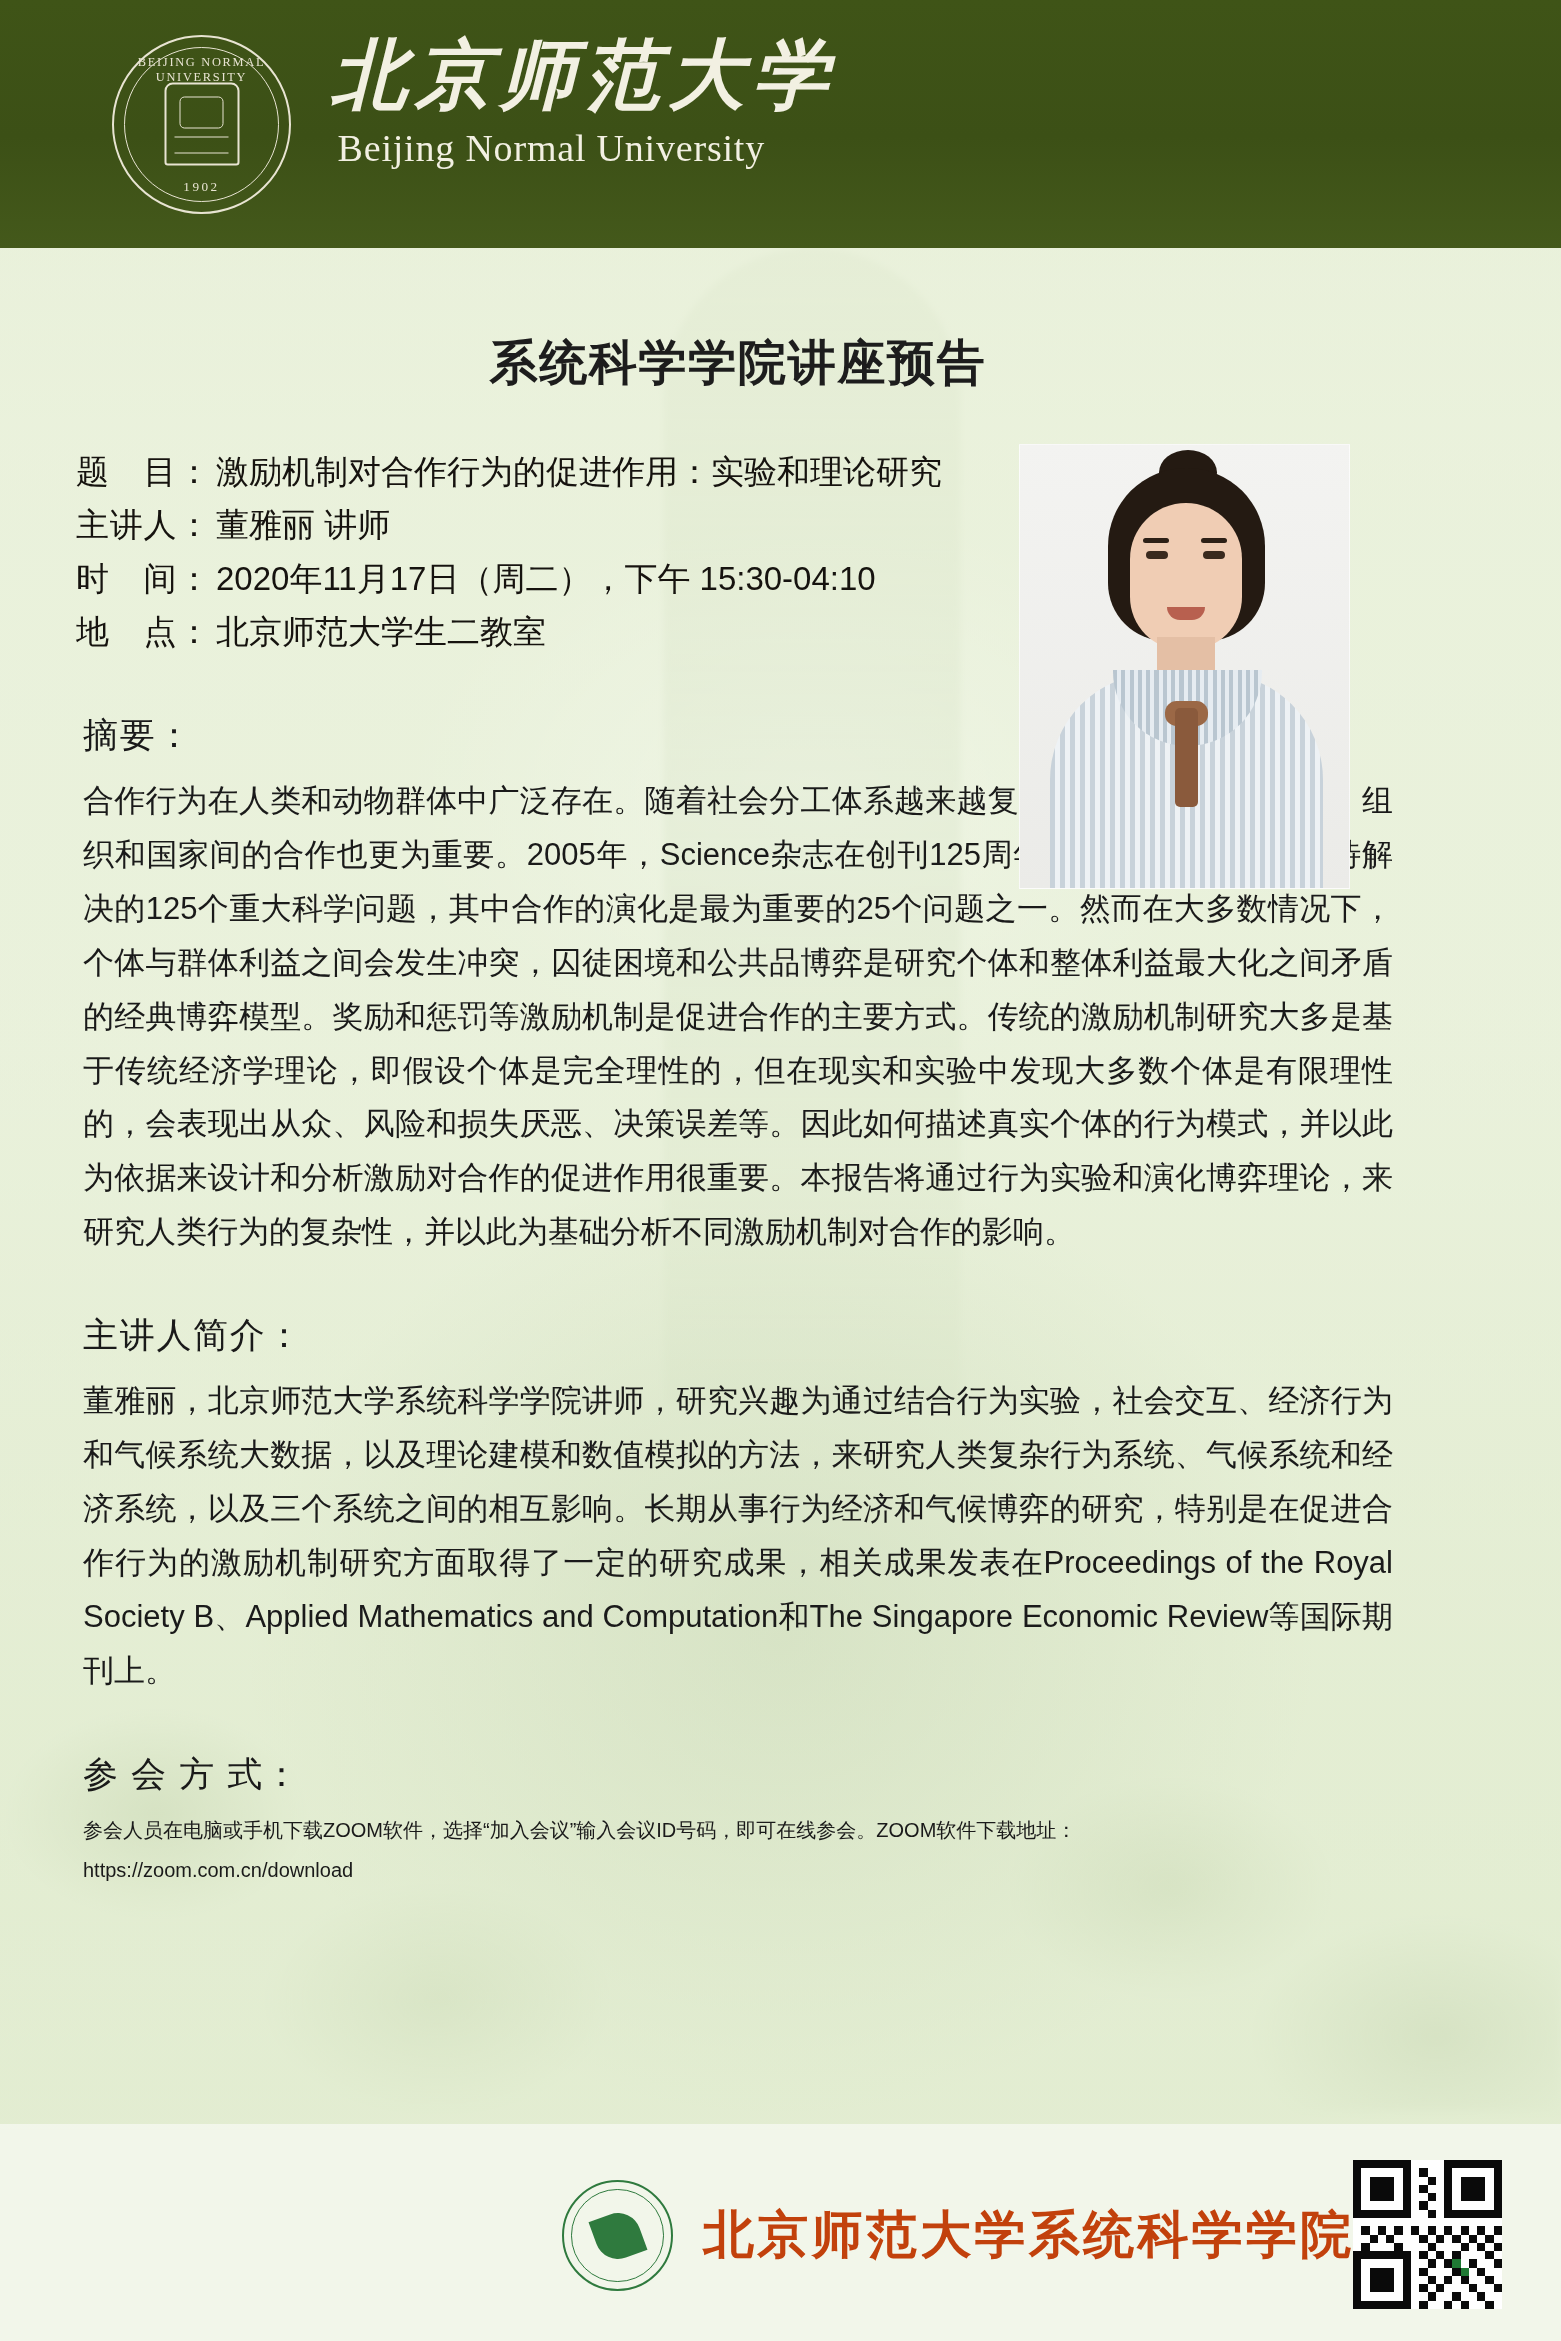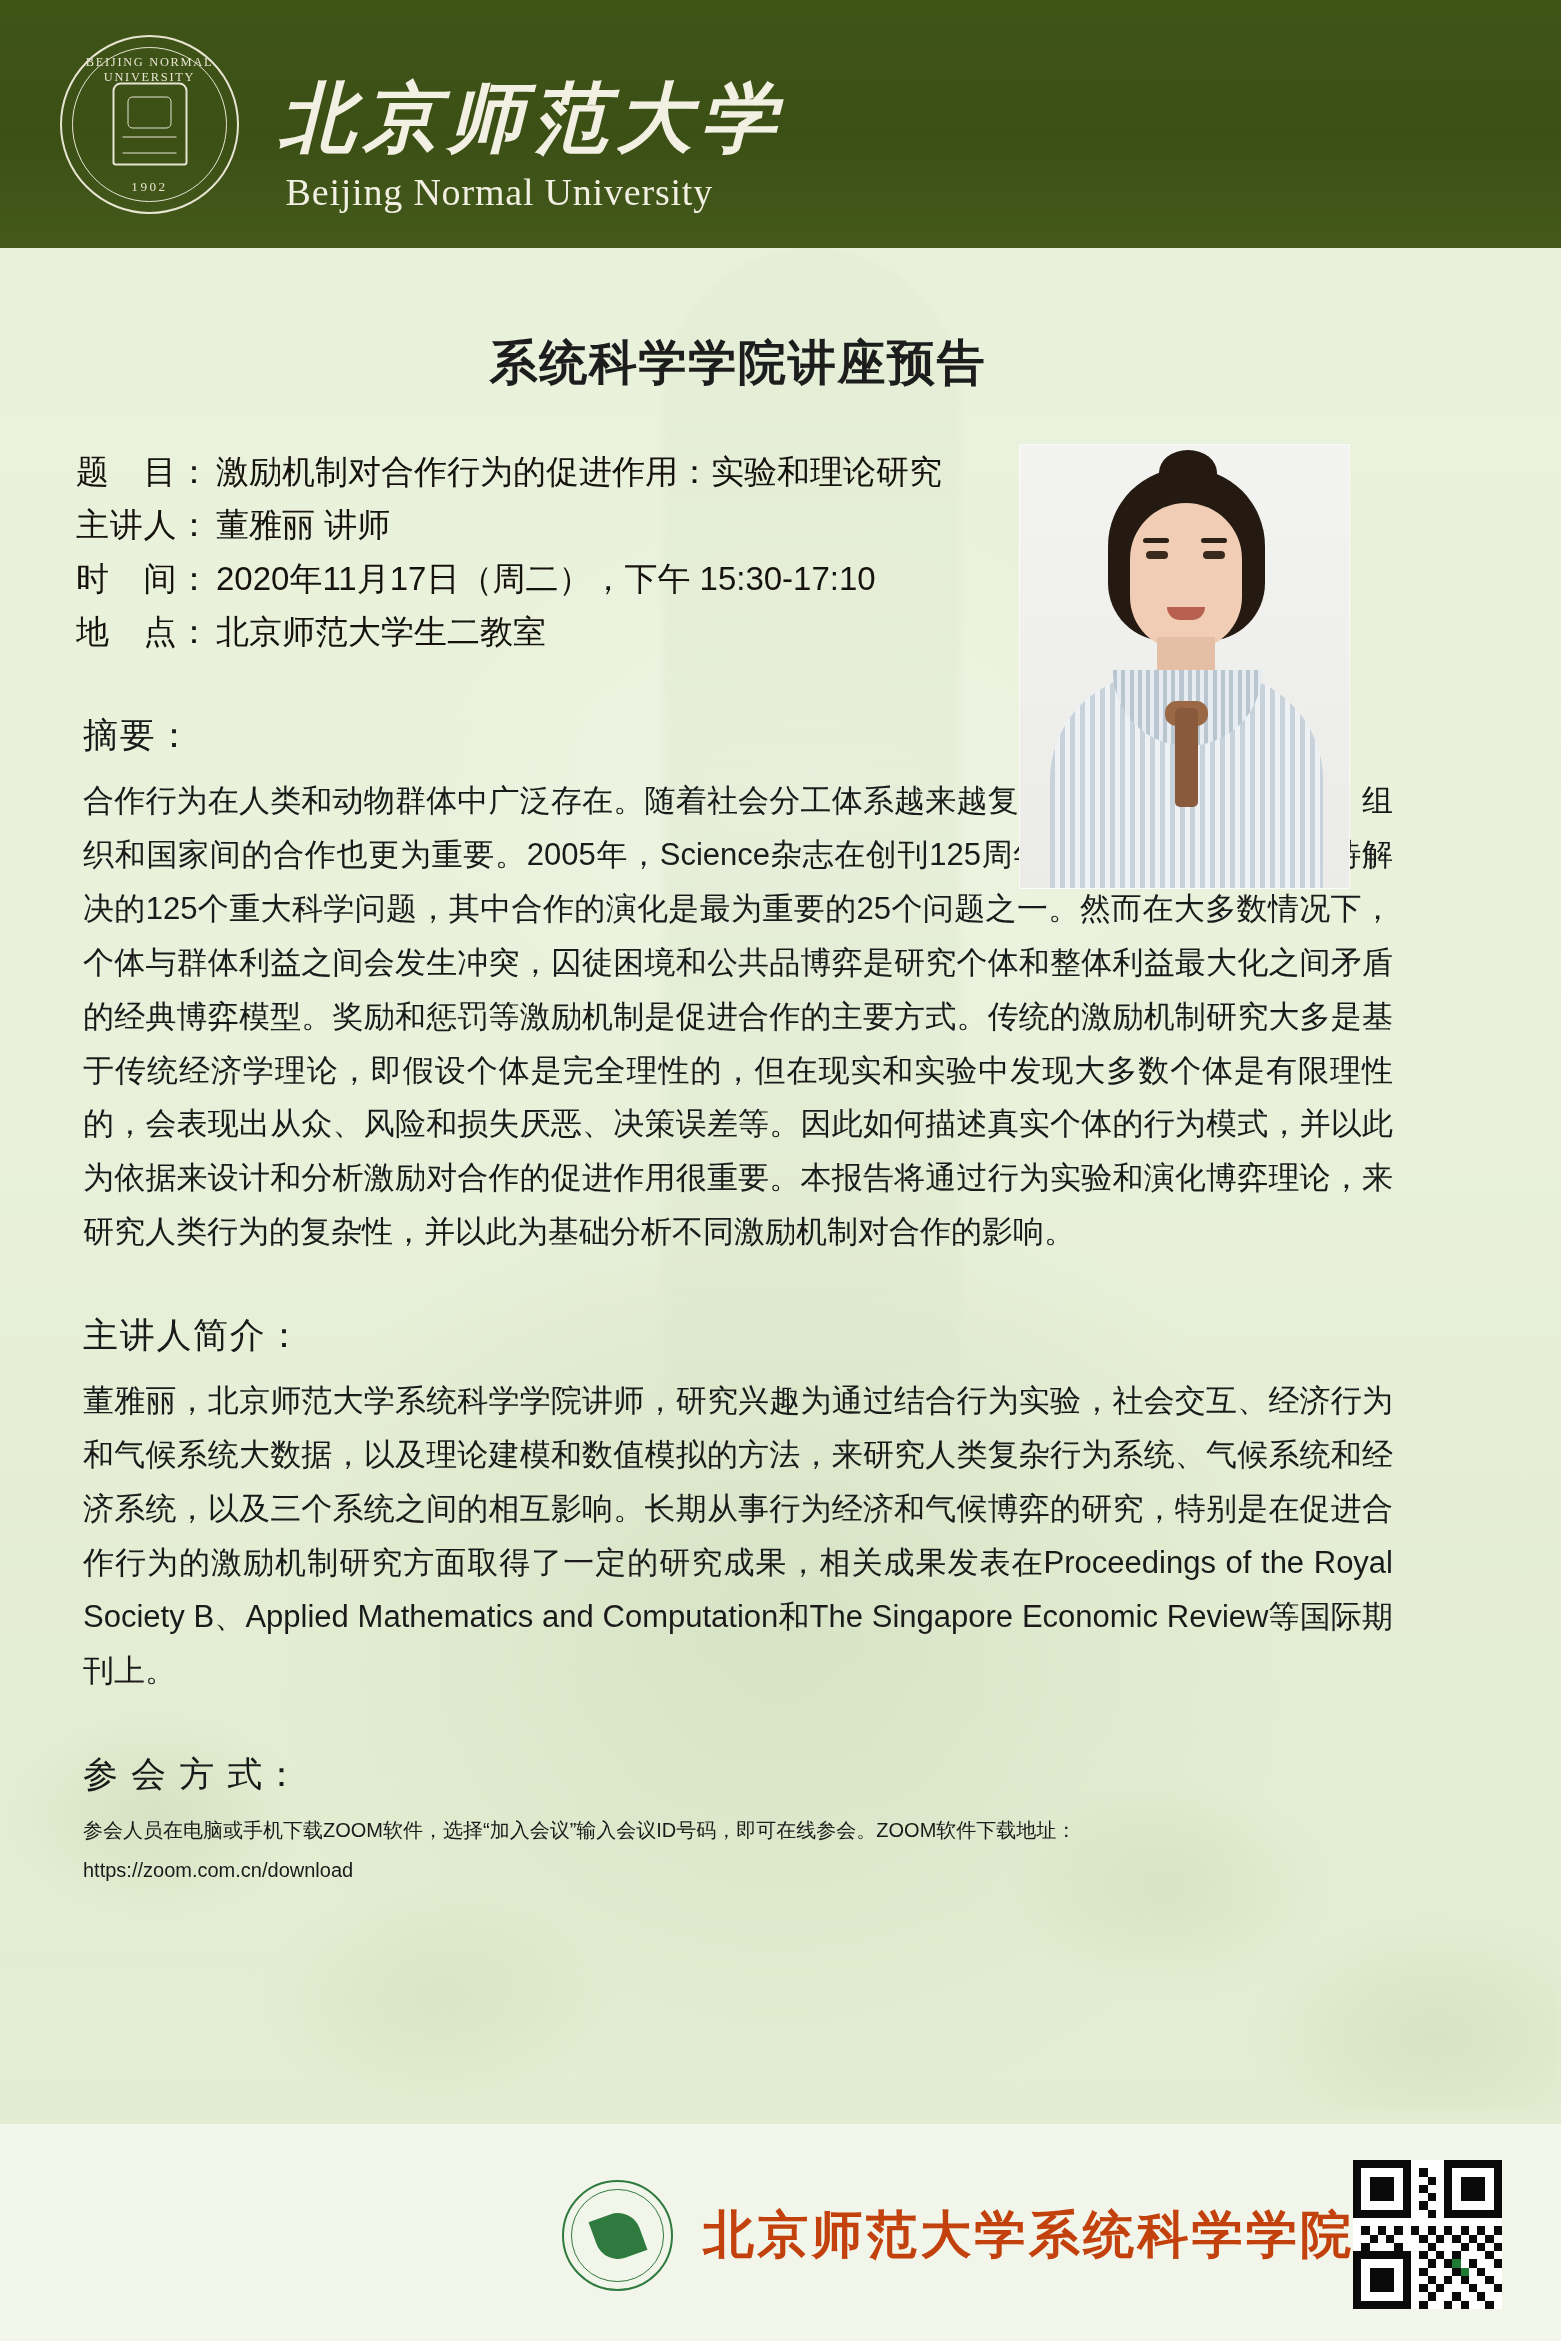--- a/index.html
+++ b/index.html
@@ -66,22 +66,22 @@
     position: absolute;
     left: 0; top: 0;
     width: 1561px;
     height: 248px;
     background: linear-gradient(180deg, #3f5417 0%, #3c5016 55%, #44591b 100%);
     display: flex;
     align-items: center;
   }
   .header-inner {
     display: flex;
-    align-items: flex-end;
-    padding-left: 60px;
+    align-items: flex-start;
+    padding-left: 112px;
   }
   .seal {
     width: 175px;
     height: 175px;
     border-radius: 50%;
     border: 2.5px solid #e8e4d2;
     position: relative;
     flex: none;
     background: transparent;
   }
@@ -401,21 +401,21 @@
       <div class="meta-row">
         <div class="meta-label">题　目：</div>
         <div class="meta-value">激励机制对合作行为的促进作用：实验和理论研究</div>
       </div>
       <div class="meta-row">
         <div class="meta-label">主讲人：</div>
         <div class="meta-value">董雅丽 讲师</div>
       </div>
       <div class="meta-row">
         <div class="meta-label">时　间：</div>
-        <div class="meta-value">2020年11月17日（周二），下午 15:30-17:10</div>
+        <div class="meta-value">2020年11月17日（周二），下午 15:30-04:10</div>
       </div>
       <div class="meta-row">
         <div class="meta-label">地　点：</div>
         <div class="meta-value">北京师范大学生二教室</div>
       </div>
     </div>
 
     <div class="portrait">
       <div class="p-bun"></div>
       <div class="p-hair"></div>

